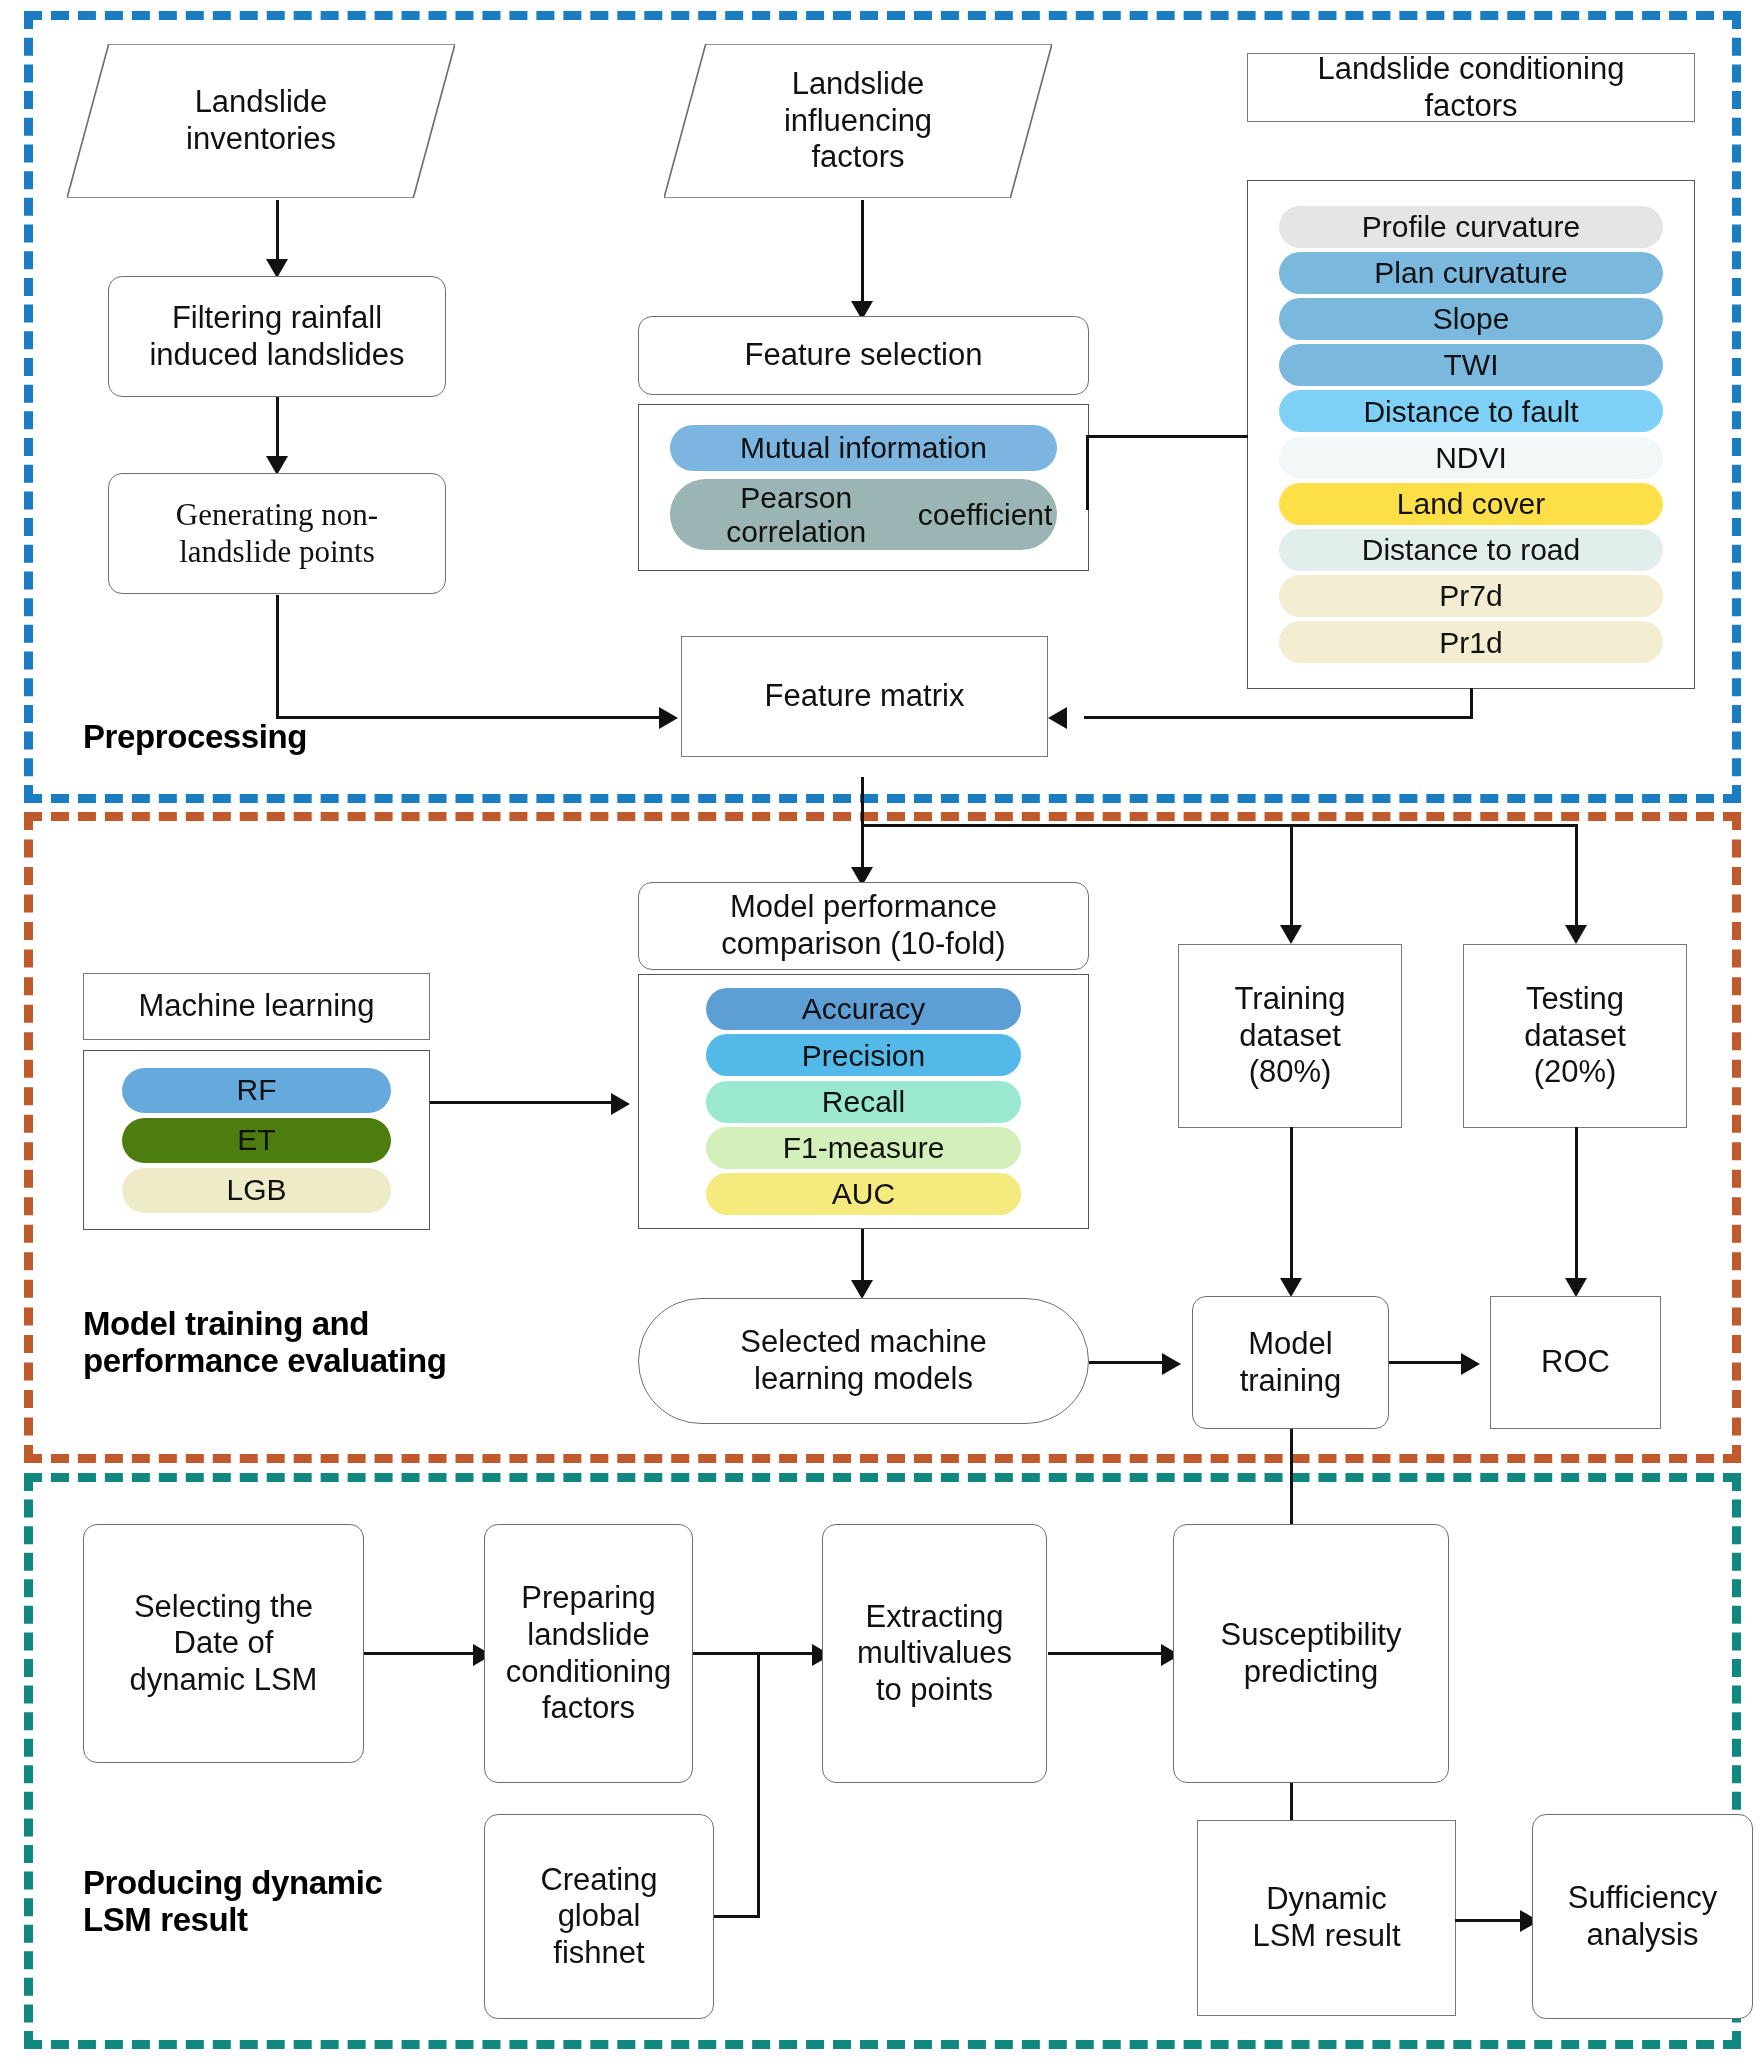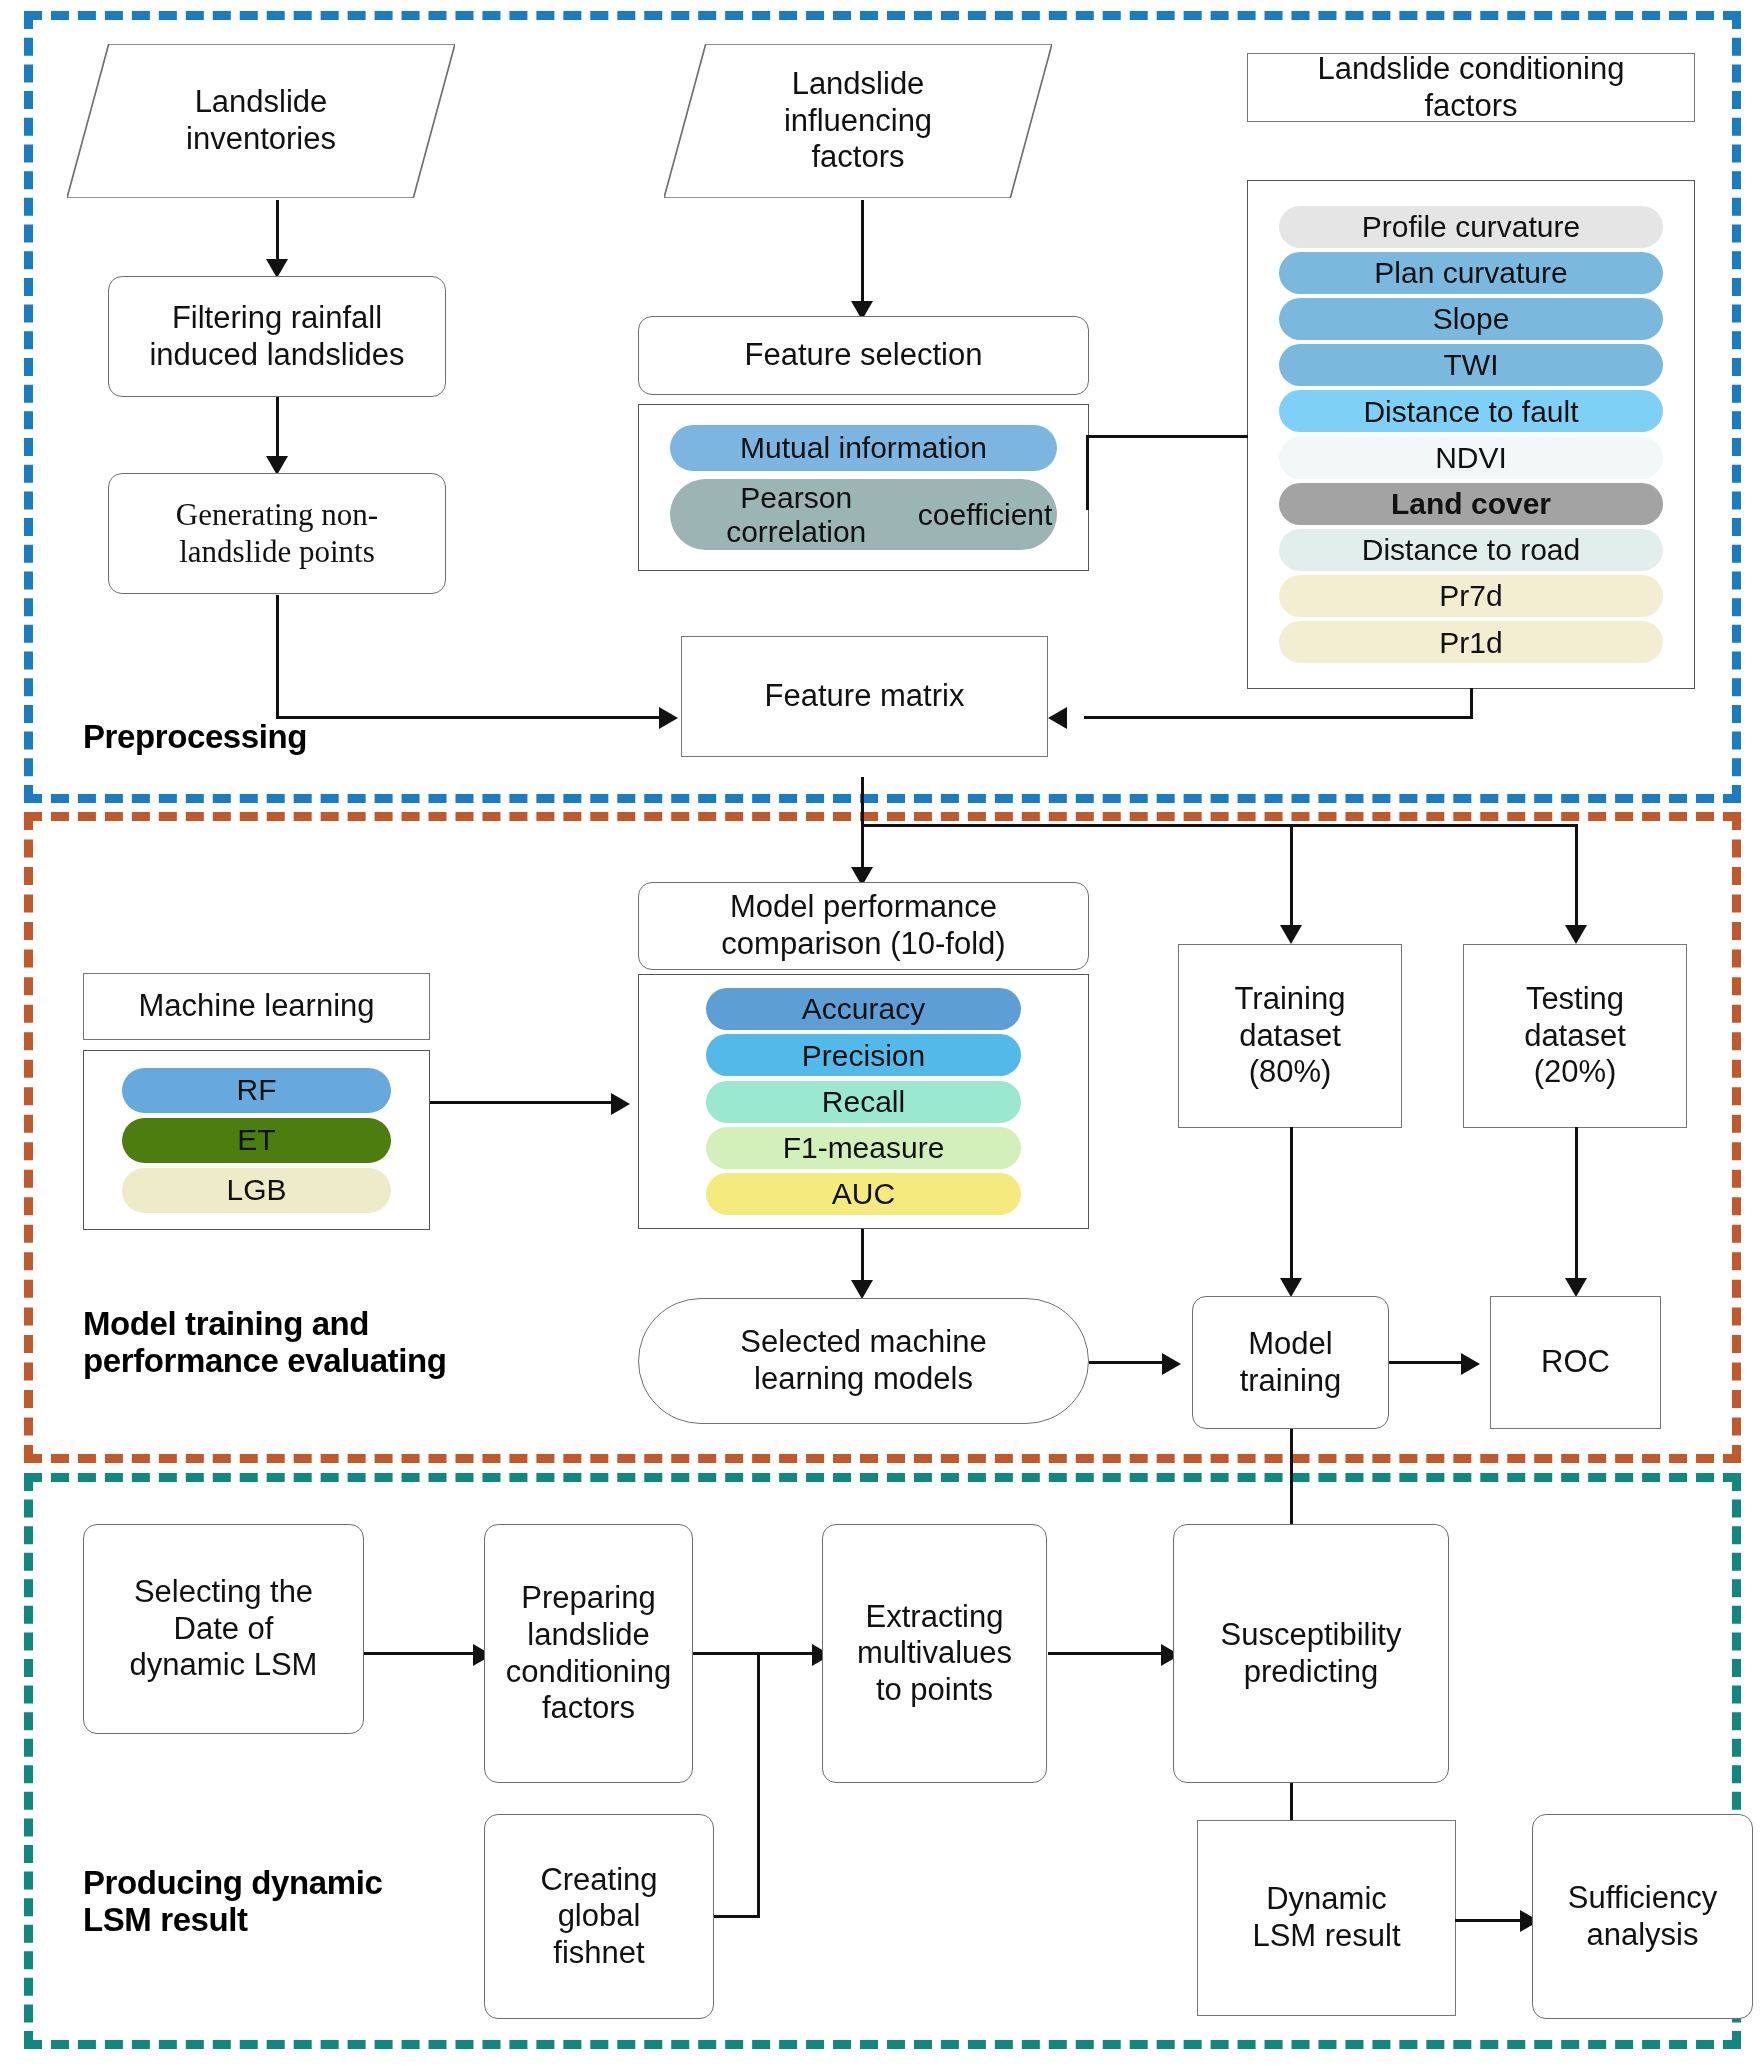--- a/index.html
+++ b/index.html
@@ -153,21 +153,21 @@
       </div>
       <div class="pill" style="background: rgb(123, 184, 222); width: 86%; margin: 2.1px 0px; min-height: 42px; padding: 1.7px 4.2px;">
         <div>TWI</div>
       </div>
       <div class="pill" style="background: rgb(126, 208, 247); width: 86%; margin: 2.1px 0px; min-height: 42px; padding: 1.7px 4.2px;">
         <div>Distance to fault</div>
       </div>
       <div class="pill" style="background: rgb(241, 248, 247); width: 86%; margin: 2.1px 0px; min-height: 42px; padding: 1.7px 4.2px;">
         <div>NDVI</div>
       </div>
-      <div class="pill" style="background: #a3a3a3; width: 86%; margin: 2.1px 0px; min-height: 42px; padding: 1.7px 4.2px; font-weight: bold;">
+      <div class="pill" style="background: #fde047; width: 86%; margin: 2.1px 0px; min-height: 42px; padding: 1.7px 4.2px;">
         <div>Land cover</div>
       </div>
       <div class="pill" style="background: rgb(226, 238, 235); width: 86%; margin: 2.1px 0px; min-height: 42px; padding: 1.7px 4.2px;">
         <div>Distance to road</div>
       </div>
       <div class="pill" style="background: rgb(243, 238, 210); width: 86%; margin: 2.1px 0px; min-height: 42px; padding: 1.7px 4.2px;">
         <div>Pr7d</div>
       </div>
       <div class="pill" style="background: rgb(243, 238, 210); width: 86%; margin: 2.1px 0px; min-height: 42px; padding: 1.7px 4.2px;">
         <div>Pr1d</div>
@@ -288,21 +288,21 @@
   </div>
 
   <div class="ln lnh" style="left:1089px;top:1361px;width:74px;"></div>
   <div class="arw arw-r" style="left:1162px;top:1353px;"></div>
 
   <div class="ln lnh" style="left:1389px;top:1361px;width:73px;"></div>
   <div class="arw arw-r" style="left:1461px;top:1353px;"></div>
 
   <div class="ln lnv" style="left:1290px;top:1429px;height:109px;"></div>
 
-  <div class="node round" style="left:83px;top:1524px;width:281px;height:210px;">
+  <div class="node round" style="left:83px;top:1524px;width:281px;height:239px;">
     <span id="t-seldate">
         <div>Selecting the</div>
         <div>Date of</div>
         <div>dynamic LSM</div>
       </span>
   </div>
 
   <div class="ln lnh" style="left:364px;top:1652px;width:117px;"></div>
   <div class="arw arw-r" style="left:473px;top:1644px;"></div>
 

